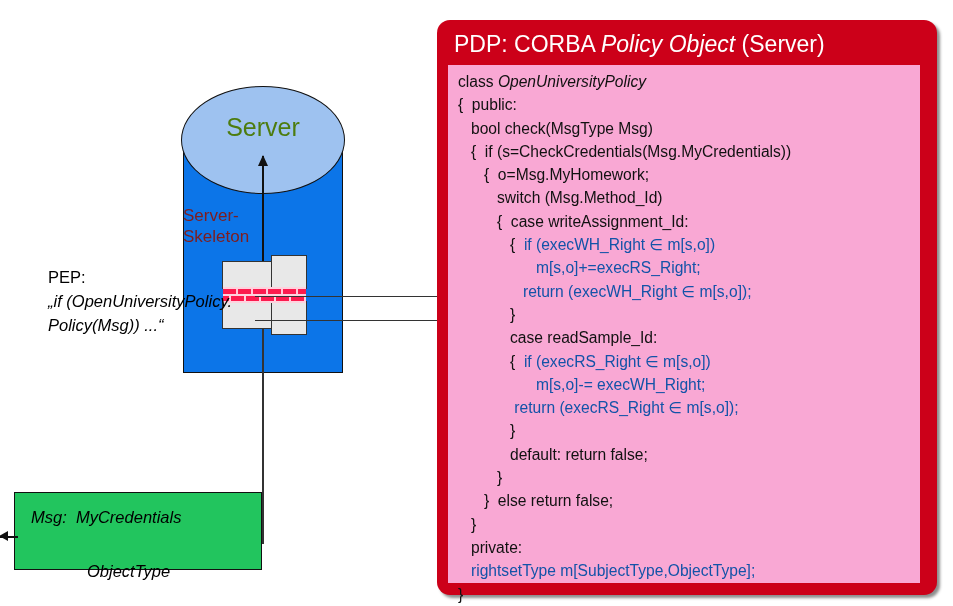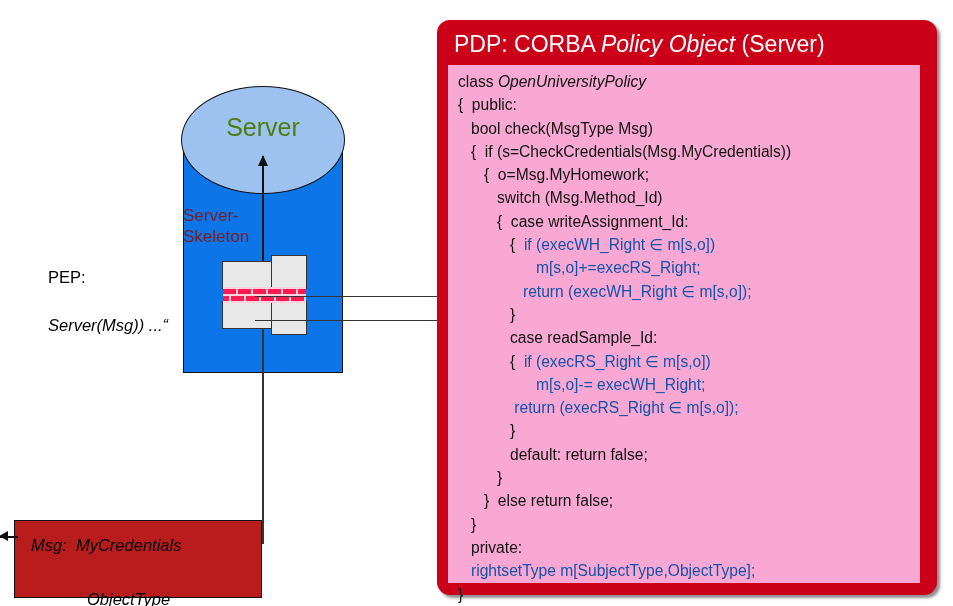--- a/index.html
+++ b/index.html
@@ -52,22 +52,22 @@
   .pep-bricks .m3{top:14px;}
   .pep-bricks .row2{position:absolute;left:-7px;top:9px;width:110%;height:5px;
      background:repeating-linear-gradient(to right, #FC1B4E 0 13px, #FFD2DE 13px 15px);}
 
   
   .pep-text{position:absolute;left:6px;top:265px;width:230px;font-size:16.5px;
             color:#000;line-height:24px;margin-left:42px;}
   .pep-text .it{font-style:italic;}
 
   
-  .msg-box{position:absolute;left:14px;top:520px;width:248px;height:78px;
-           background:#b91c1c;border:1.4px solid #111;box-sizing:border-box;}
+  .msg-box{position:absolute;left:14px;top:492px;width:248px;height:78px;
+           background:#22c55e;border:1.4px solid #111;box-sizing:border-box;}
   .msg-inner{position:absolute;left:16px;top:11px;font-size:16.5px;font-style:italic;
              line-height:27px;color:#000;}
   .msg-inner .ind{display:inline-block;width:56px;}
   .msg-arrow{position:absolute;left:0px;top:536px;width:18px;height:1.6px;background:#111;}
   .msg-arrow::after{content:"";position:absolute;left:-1px;top:-4.6px;
             border-top:5.2px solid transparent;border-bottom:5.2px solid transparent;
             border-right:9px solid #111;}
 
   
   .conn{position:absolute;background:#333;}
@@ -118,22 +118,22 @@
       <div class="mortar m3"></div>
     </div>
   </div>
 
   <div class="conn conn-top"></div>
   <div class="conn conn-bot"></div>
   <div class="conn conn-right"></div>
 
   <div class="pep-text">
     <span>PEP:</span><br>
-    <br>
-    <span class="it">Server(Msg)) ...“</span>
+    <span class="it">„if (OpenUniversityPolicy.</span><br>
+    <span class="it">Policy(Msg)) ...“</span>
   </div>
 
   <div class="msg-box">
     <div class="msg-inner">
       <span>Msg:</span>
       <span>&nbsp;</span><span>MyCredentials</span><br>
       <span class="ind"></span><br>
       <span class="ind"></span><span>ObjectType</span>
     </div>
   </div>

